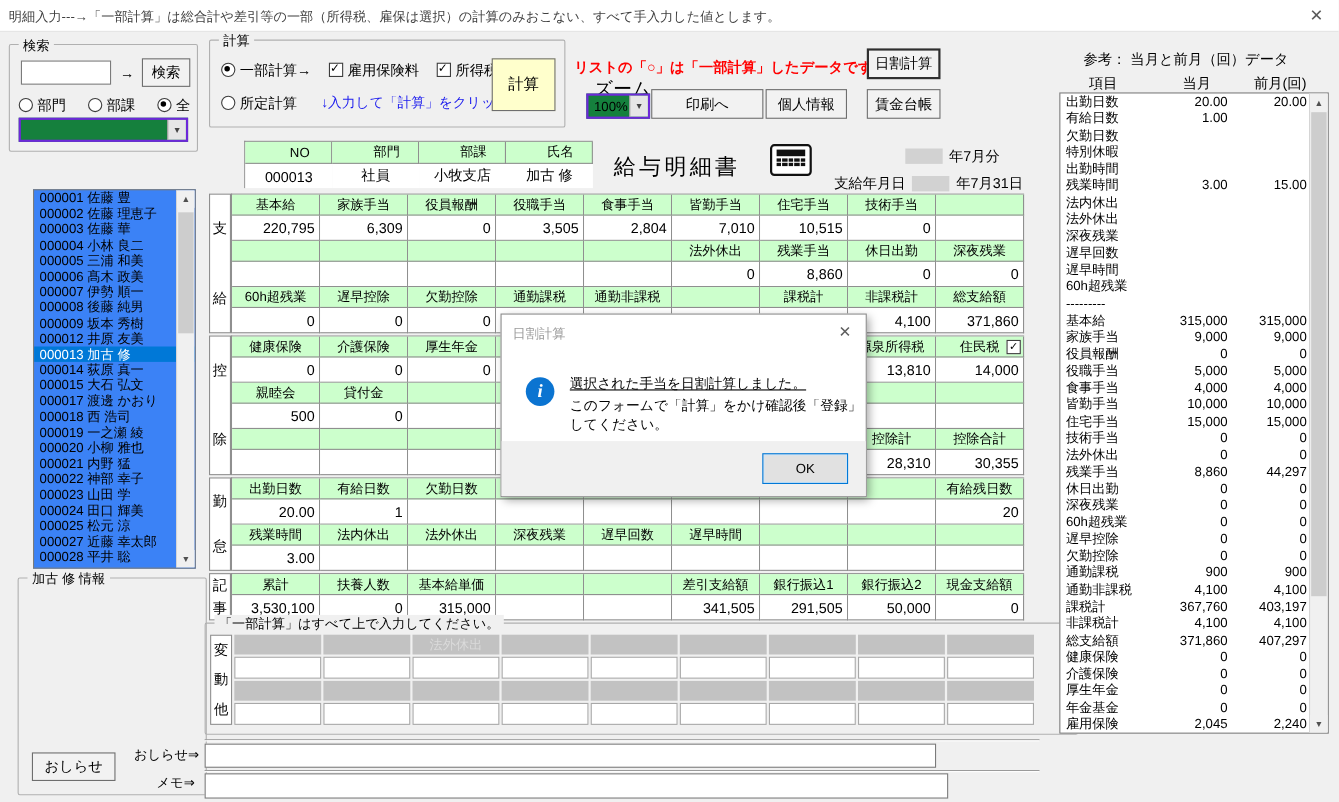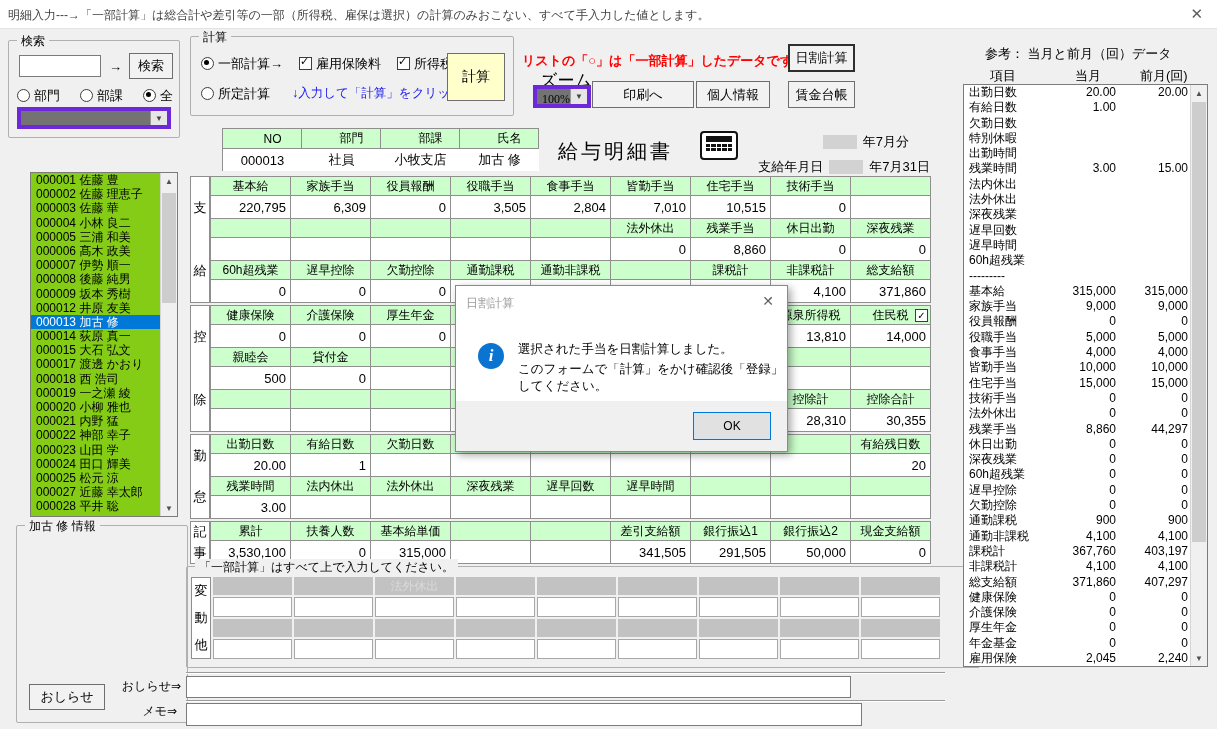--- a/index.html
+++ b/index.html
@@ -16,30 +16,30 @@
   .titlebar{position:absolute;left:0;top:0;width:1217px;height:28px;background:#ffffff;border-bottom:1px solid #e3e3e3;}
   .titlebar .title{position:absolute;left:8px;top:7px;color:#3f3f3f;font-size:12px;white-space:nowrap;}
   .titlebar .close{position:absolute;right:14px;top:5px;font-size:15px;color:#5a5a5a;cursor:default;}
   
   .groupbox{position:absolute;border:1px solid #b0b0b0;border-radius:2px;}
   .groupbox>.legend{position:absolute;top:-8px;left:8px;background:#f0f0f0;padding:0 4px;font-size:12px;white-space:nowrap;}
   
   .btn{position:absolute;background:#f2f2f2;border:1px solid #6e6e6e;text-align:center;font-size:13px;color:#000;box-sizing:border-box;display:flex;align-items:center;justify-content:center;}
   .btn.default{border:2px solid #2f2f2f;}
   .textfield{background:#fff;border:1px solid #7b7b7b;box-sizing:border-box;}
-  .combo{background:#737373;border:4px solid #6d28d9;box-sizing:border-box;position:absolute;font-family:Liberation Serif, serif;}
+  .combo{background:#15803d;border:2px solid #6d28d9;box-sizing:border-box;position:absolute;}
   .combo .cval{position:absolute;left:5px;top:3px;font-size:12px;}
   .combo .cbtn{position:absolute;right:0;top:0;bottom:0;width:16px;background:#e6e6e6;border-left:1px solid #9a9a9a;color:#444;font-size:8px;display:flex;align-items:center;justify-content:center;}
   .radio{display:inline-block;width:11px;height:11px;border:1px solid #3c3c3c;border-radius:50%;background:#fff;position:relative;vertical-align:-2px;margin-right:4px;}
   .radio.checked::after{content:'';position:absolute;left:2px;top:2px;width:5px;height:5px;border-radius:50%;background:#000;}
   .chk{display:inline-block;width:11px;height:11px;border:1px solid #3c3c3c;background:#fff;position:relative;vertical-align:-2px;margin-right:4px;}
   .chk.checked::after{content:'✓';position:absolute;left:0px;top:-3px;font-size:11px;font-weight:bold;}
   .opt{font-size:13px;white-space:nowrap;}
   
-  #employee-list{position:absolute;left:30px;top:172px;width:148px;height:345px;background:#84cc16;border:1px solid #7b7b7b;box-sizing:border-box;overflow:hidden;}
+  #employee-list{position:absolute;left:30px;top:172px;width:148px;height:345px;background:#3b82f6;border:1px solid #7b7b7b;box-sizing:border-box;overflow:hidden;}
   .list-item{height:14.2px;line-height:14.2px;padding-left:5px;font-size:12px;white-space:nowrap;}
   .list-item.selected{background:var(--selection_blue);color:#fff;}
   .vsb{position:absolute;top:0;right:0;bottom:0;width:16px;background:#f0f0f0;border-left:1px solid #d5d5d5;}
   .vsb .up,.vsb .dn{position:absolute;left:0;right:0;height:16px;display:flex;align-items:center;justify-content:center;font-size:8px;color:#505050;background:#f0f0f0;}
   .vsb .up{top:0;} .vsb .dn{bottom:0;}
   .vsb .thumb{position:absolute;left:1px;right:1px;background:#cdcdcd;}
   .info-row{display:flex;justify-content:space-between;font-size:13px;margin:0 10px 9px 10px;}
   
   .idgrid{position:absolute;left:222px;top:128px;display:grid;grid-template-columns:repeat(4,79px);border-left:1px solid #8f8f8f;border-top:1px solid #8f8f8f;}
   .idgrid .hc{height:20px;padding-left:21px;}
@@ -63,21 +63,21 @@
   .ref-row .rl{width:83px;padding-left:5px;white-space:nowrap;}
   .ref-row .r1{width:64px;text-align:right;}
   .ref-row .r2{width:72px;text-align:right;}
   
   #dialog{position:absolute;left:455px;top:285px;width:331px;height:165px;background:#fff;border:1px solid #8a8a8a;box-shadow:3px 3px 8px rgba(0,0,0,0.35);z-index:50;}
   #dialog .dtitle{position:absolute;left:10px;top:9px;color:#9b9b9b;font-size:12px;}
   #dialog .dclose{position:absolute;right:13px;top:7px;color:#5f5f5f;font-size:14px;}
   #dialog .dfooter{position:absolute;left:0;right:0;bottom:0;height:50px;background:#f0f0f0;}
   #dialog .okbtn{position:absolute;right:16px;top:126px;width:76px;height:26px;background:#e1e1e1;border:1px solid #0078d7;box-shadow:inset 0 0 0 1px #cfe5f7;display:flex;align-items:center;justify-content:center;font-size:12px;}
   #dialog .infoicon{position:absolute;left:22px;top:57px;width:26px;height:26px;border-radius:50%;background:var(--info_blue);color:#fff;display:flex;align-items:center;justify-content:center;font-family:"Liberation Serif","DejaVu Serif",serif;font-style:italic;font-weight:bold;font-size:17px;}
-  #dialog .msg1{position:absolute;left:62px;top:55px;font-size:12.5px;}
+  #dialog .msg1{position:absolute;left:62px;top:55px;font-size:12.5px;text-decoration:underline;}
   #dialog .msg2{position:absolute;left:62px;top:75px;font-size:12.5px;}
   
   .sep{position:absolute;height:0;border-top:1px solid #9a9a9a;border-bottom:1px solid #ffffff;}
   .memo-field{position:absolute;background:#fff;border:1px solid #7b7b7b;box-sizing:border-box;}
   .redact{position:absolute;background:#d2d2d2;}
   .calcicon{position:absolute;left:700px;top:131px;width:38px;height:29px;border:2px solid #111;border-radius:4px;background:#fff;box-sizing:border-box;}
   .calc-screen{margin:3px 4px 2px 4px;height:6px;background:#111;}
   .calc-keys{display:grid;grid-template-columns:repeat(5,1fr);gap:1px;margin:0 4px;}
   .calc-keys i{height:3px;background:#111;display:block;}
   .note-red{position:absolute;left:522px;top:52px;color:var(--note_red);font-weight:bold;font-size:13px;white-space:nowrap;}

